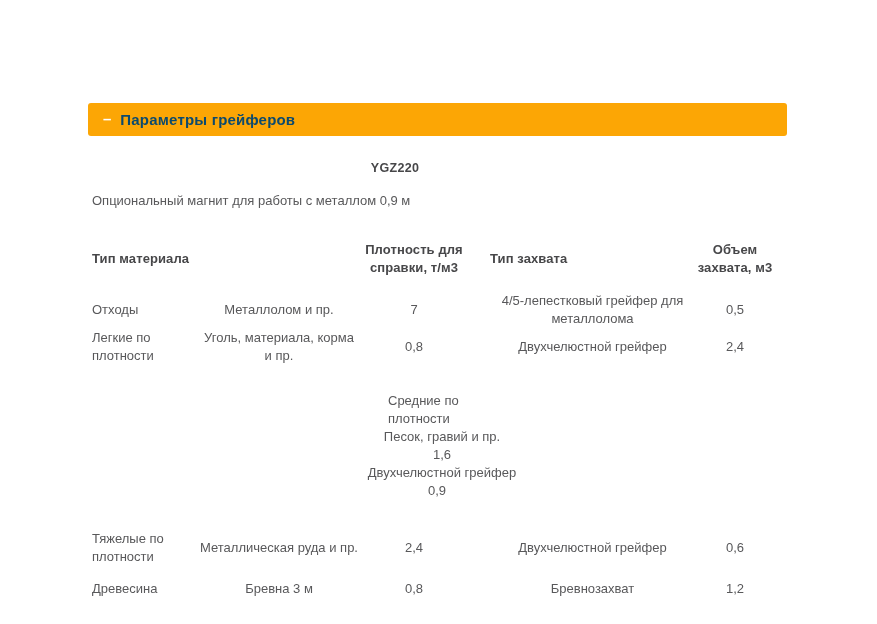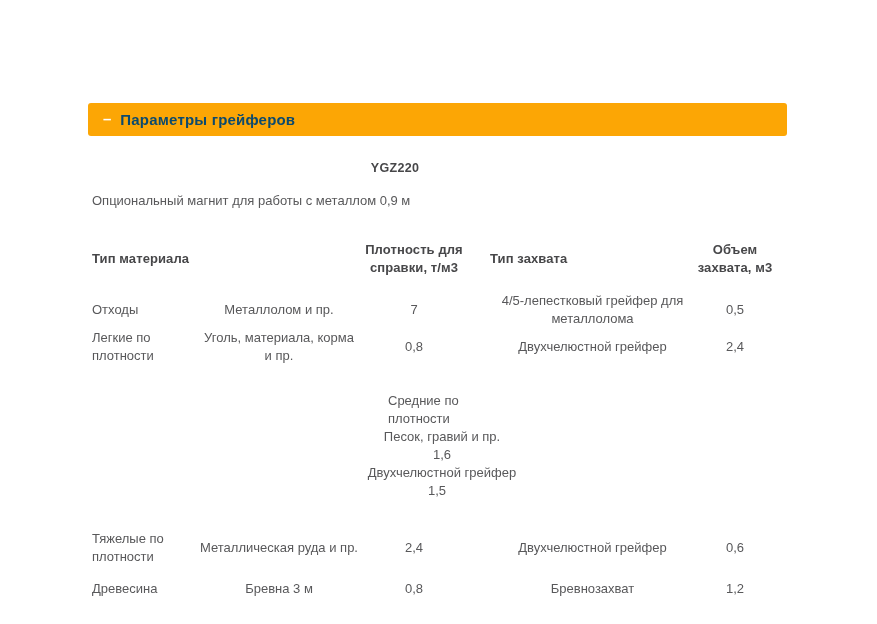--- a/index.html
+++ b/index.html
@@ -163,21 +163,21 @@
       <div class="c c4">Двухчелюстной грейфер</div>
       <div class="c c5">2,4</div>
     </div>
 
     <div class="trow r3">
       <div class="c c1">Средние по плотности</div>
       <div class="c c2">Песок, гравий и пр.</div>
       <div class="c c3">1,6</div>
       <div class="sp"></div>
       <div class="c c4">Двухчелюстной грейфер</div>
-      <div class="c c5">1,5</div>
+      <div class="c c5">0,9</div>
     </div>
 
     <div class="trow r4">
       <div class="c c1">Тяжелые по плотности</div>
       <div class="c c2">Металлическая руда и пр.</div>
       <div class="c c3">2,4</div>
       <div class="sp"></div>
       <div class="c c4">Двухчелюстной грейфер</div>
       <div class="c c5">0,6</div>
     </div>

